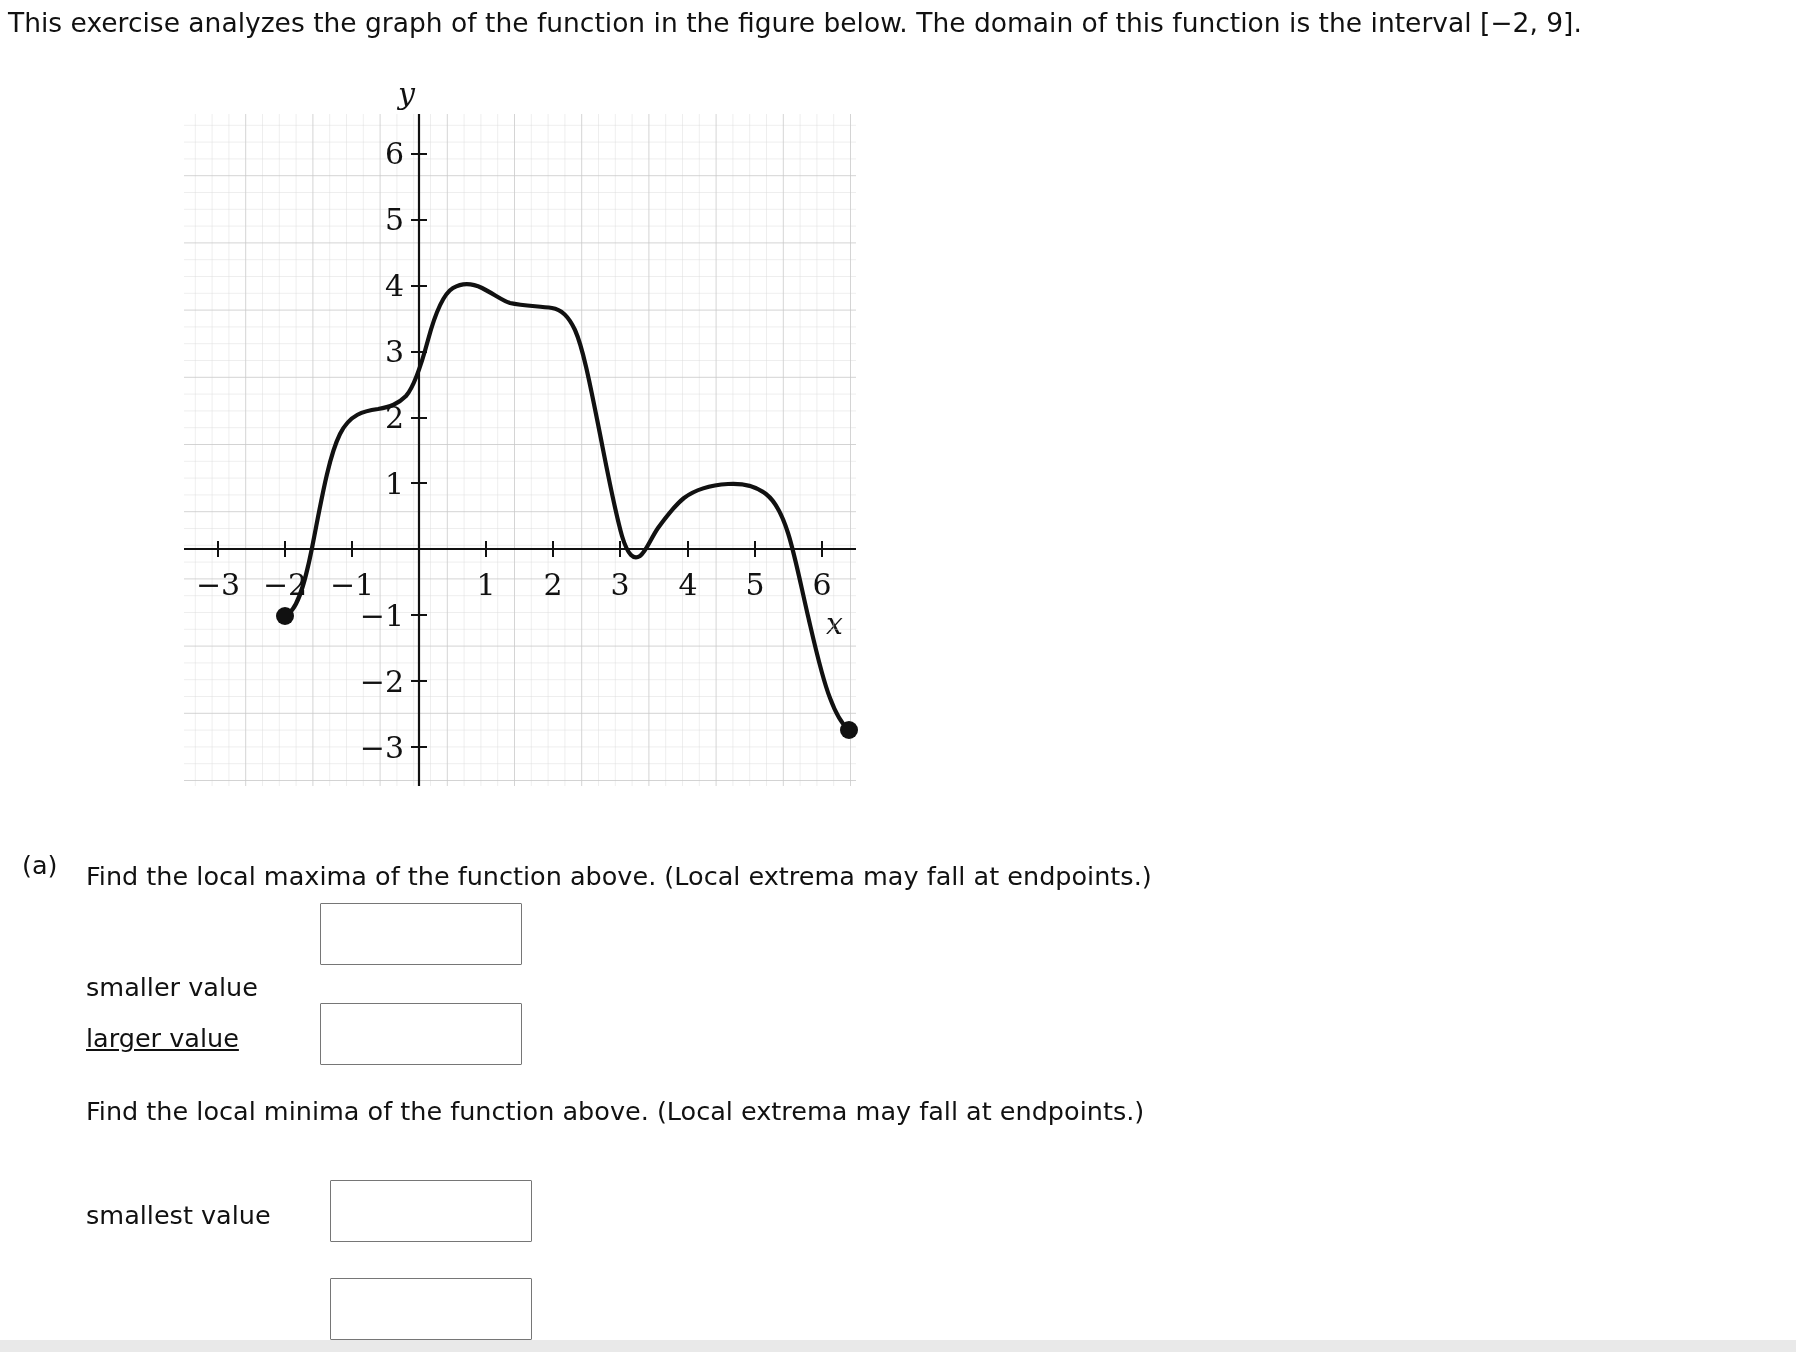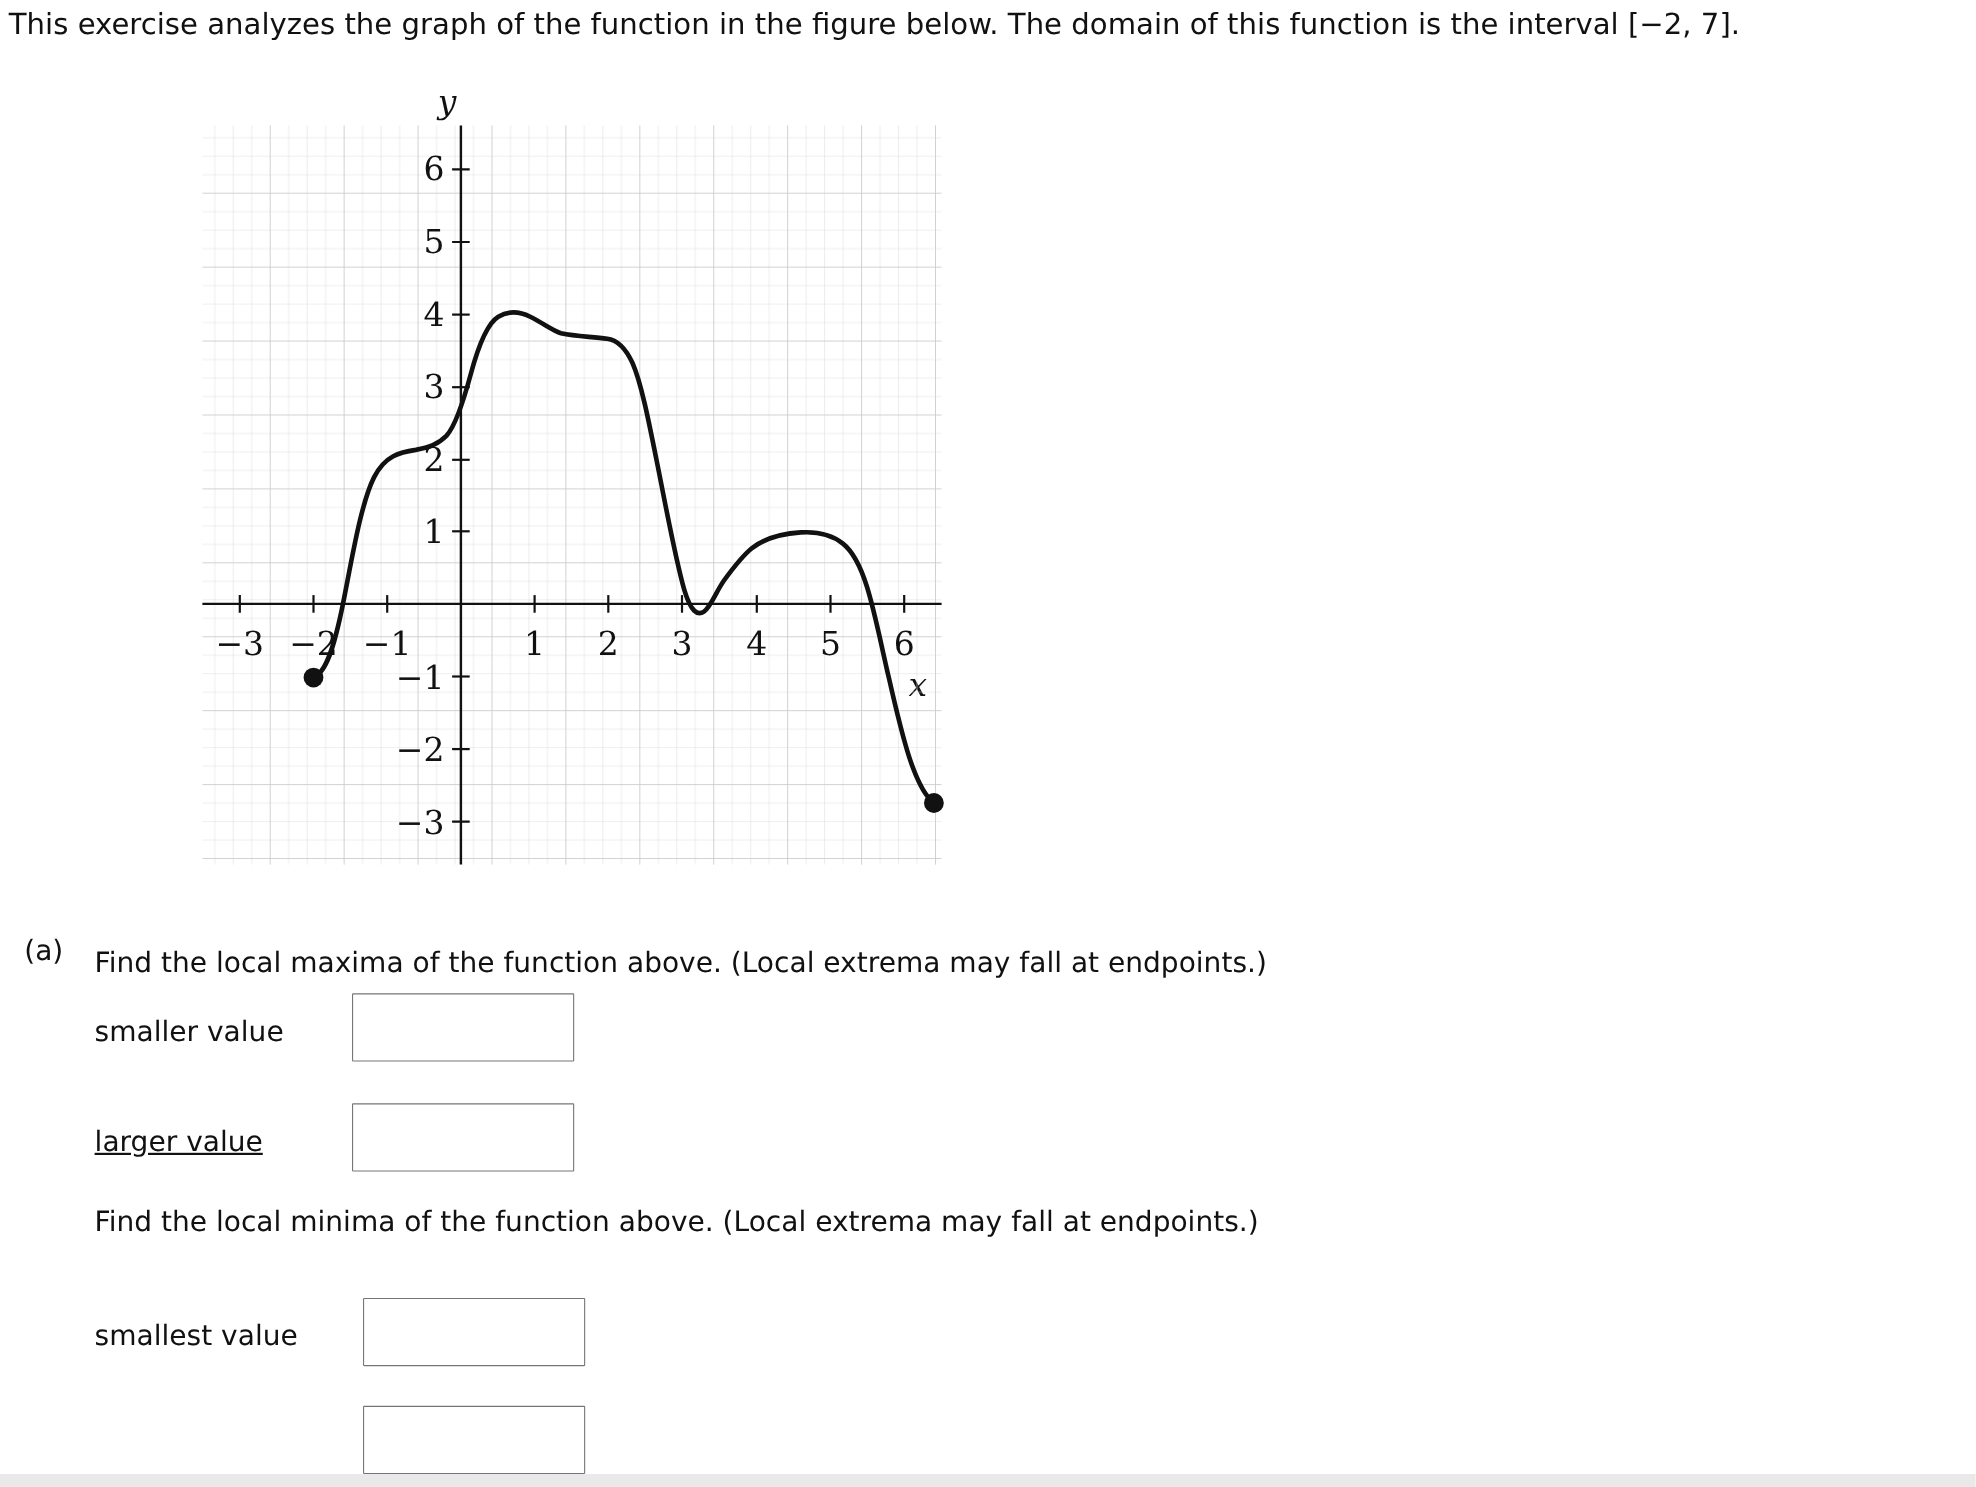--- a/index.html
+++ b/index.html
@@ -64,21 +64,21 @@
   .qa-a-marker { left: 22px; top: 850px; }
   .qa-a-text { left: 86px; top: 850px; margin-top: 11px; }
   .qa-min-text { left: 86px; top: 1096px; }
 
   .field-label {
     position: absolute;
     font-size: 25.5px;
     color: #111;
     white-space: nowrap;
   }
-  .lbl-smaller { left: 86px; top: 923px; }
+  .lbl-smaller { left: 86px; top: 972px; }
   .lbl-larger  { left: 86px; top: 1023px; text-decoration: underline; }
   .lbl-smallest{ left: 86px; top: 1200px; }
 
   .answer-box {
     position: absolute;
     box-sizing: border-box;
     border: 1.6px solid #767676;
     background: #fff;
     border-radius: 1px;
   }
@@ -94,21 +94,21 @@
     width: 1796px;
     height: 12px;
     background: #e9e9e9;
   }
 </style>
 </head>
 <body>
 
 <div class="page">
 
-  <div class="prompt">This exercise analyzes the graph of the function in the figure below. The domain of this function is the interval [−2, 7].</div>
+  <div class="prompt">This exercise analyzes the graph of the function in the figure below. The domain of this function is the interval [−2, 9].</div>
 
   <div class="figure">
 
     <div class="fig-axis-label label-y">y</div>
     <div class="fig-axis-label label-x">x</div>
 
     <div class="grid-wrap">
       <svg width="700" height="700" viewBox="0 0 700 700">
         <defs>
           <pattern id="minor" width="16.8" height="16.8" patternUnits="userSpaceOnUse">

